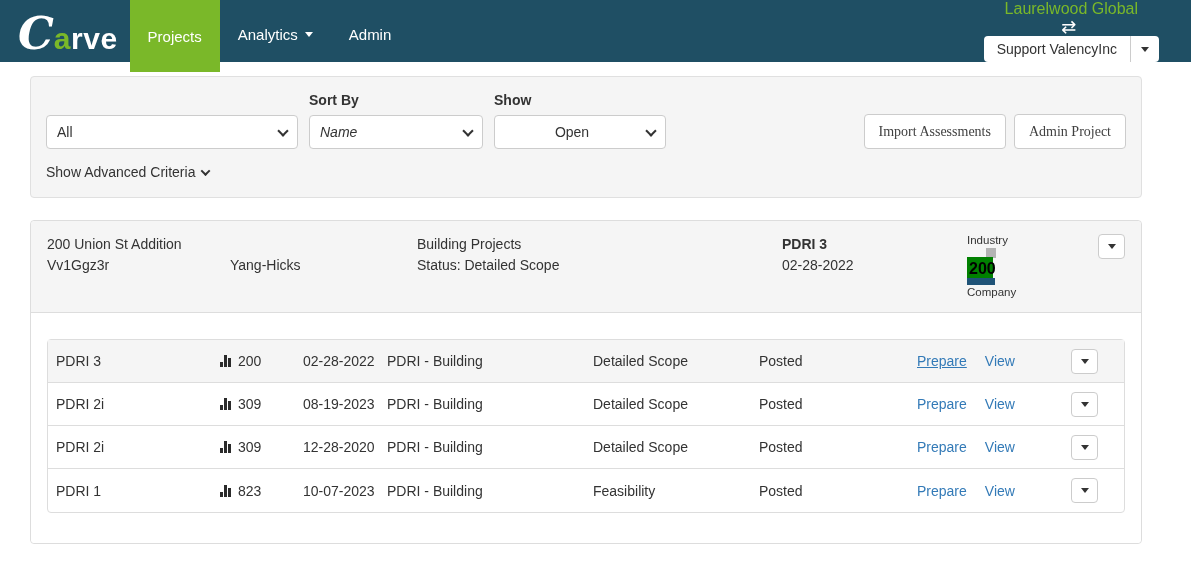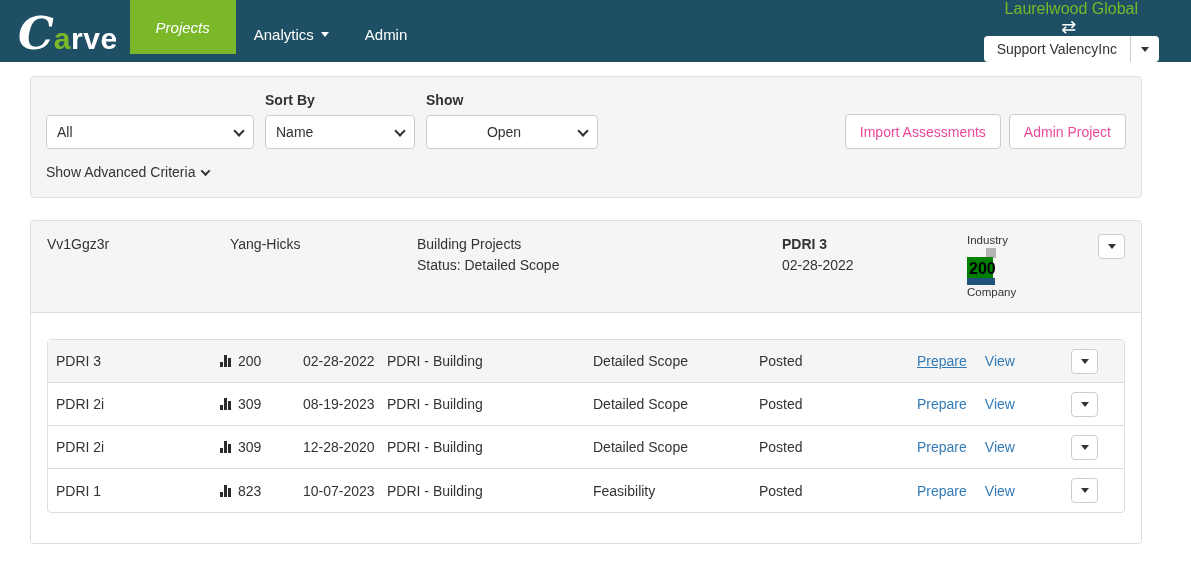--- a/index.html
+++ b/index.html
@@ -9,21 +9,21 @@
   
   .navbar { height:62px; background:var(--navbar-bg,#1F4F64); display:flex; align-items:stretch; }
   .logo { display:flex; align-items:baseline; margin-left:18px; padding-top:6px; cursor:pointer; }
   .logo-c { font-family:"DejaVu Serif", serif; font-style:italic; font-weight:bold;
     font-size:45px; color:#fff; line-height:56px; }
   .logo-a { font-size:30px; font-weight:bold; color:var(--accent-green,#7AB829); letter-spacing:.5px; }
   .logo-rest { font-size:30px; font-weight:bold; color:#fff; letter-spacing:.5px; }
   .nav-tabs { display:flex; margin-left:12px; }
   .nav-tab { height:68px; display:flex; align-items:center; padding:0 18px;
     color:#fff; font-size:15px; cursor:pointer; }
-  .nav-tab.active { background:var(--accent-green,#7AB829); height:54px; padding:0 26px;font-style:italic; }
+  .nav-tab.active { background:var(--accent-green,#7AB829); height:72px; padding:0 18px; }
   .tri-down { display:inline-block; width:0; height:0; border-left:4px solid transparent;
     border-right:4px solid transparent; border-top:5px solid #fff; margin-left:7px; }
   .nav-right { margin-left:auto; display:flex; align-items:center; margin-right:32px;flex-direction:column; }
   .company-name { color:var(--accent-green,#7AB829); font-size:16px; }
   .swap-icon { color:#fff; font-size:18px; margin:0 14px 0 9px; cursor:pointer; line-height:1; }
   .support-btn { display:flex; align-items:stretch; background:#fff; border-radius:4px;
     height:33px; cursor:pointer; overflow:hidden;text-align:right; }
   .support-label { display:flex; align-items:center; padding:0 13px; font-size:14px; color:#333; }
   .support-divider { width:1px; background:#ccc; }
   .support-caret { display:flex; align-items:center; padding:0 10px; }
@@ -35,27 +35,27 @@
 
   
   .filter-panel { width:1112px; background:var(--panel-bg,#F5F5F5);
     border:1px solid #E0E0E0; border-radius:4px; padding:15px 15px 16px; }
   .filter-row { display:flex; align-items:flex-end; gap:11px; }
   .filter-group .flabel { font-size:14px; font-weight:bold; margin-bottom:7px; }
   .select-wrap { position:relative; }
   select { appearance:none; -webkit-appearance:none; height:34px; background:#fff;
     border:1px solid #ccc; border-radius:4px; font-size:14px; color:#333;
     padding:0 26px 0 10px; font-family:"Liberation Sans", sans-serif; }
-  .sel-portfolio { width:208px; } .sel-sort { width:150px; } .sel-show { width:172px;text-align:center; }
+  .sel-portfolio { width:252px; } .sel-sort { width:174px;font-style:italic; } .sel-show { width:172px;text-align:center; }
   .chev { position:absolute; right:11px; top:12px; width:8px; height:8px;
     border-right:2px solid #333; border-bottom:2px solid #333; transform:rotate(45deg); pointer-events:none; }
   .filter-buttons { margin-left:auto; display:flex; gap:8px; }
   .btn { height:35px; background:#fff; border:1px solid #ccc; border-radius:4px;
-    padding:0 14px; font-size:14px; color:#ec4899; cursor:pointer;
-    font-family:Liberation Sans, sans-serif; }
+    padding:0 14px; font-size:14px; color:#404040; cursor:pointer;
+    font-family:Liberation Serif, serif; }
   .advanced-link { display:inline-flex; align-items:center; margin-top:15px;
     font-size:14px; color:#333; text-decoration:none; cursor:pointer; }
   .chev-inline { display:inline-block; width:7px; height:7px; border-right:2px solid #333;
     border-bottom:2px solid #333; transform:rotate(45deg) translate(-1px,-1px); margin-left:7px; }
 
   
   .card { margin-top:22px; width:1112px; border:1px solid #ddd; border-radius:4px; }
   .card-header { background:var(--panel-bg,#F5F5F5); border-bottom:1px solid #ddd;
     border-radius:4px 4px 0 0; padding:13px 16px; min-height:88px;
     display:grid; grid-template-columns:370px 365px 185px 130px 1fr; font-size:14px; }
@@ -168,20 +168,21 @@
     </div>
     <a class="advanced-link">
       <span>Show Advanced Criteria</span>
       <span class="chev-inline"></span>
     </a>
   </section>
 
   <section class="card">
     <header class="card-header">
       <div>
+        <div class="hline">200 Union St Addition</div>
         <div class="hline line2">
           <span class="proj-code">Vv1Ggz3r</span>
           <span>Yang-Hicks</span>
         </div>
       </div>
       <div>
         <div class="hline">Building Projects</div>
         <div class="hline">Status: Detailed Scope</div>
       </div>
       <div>

